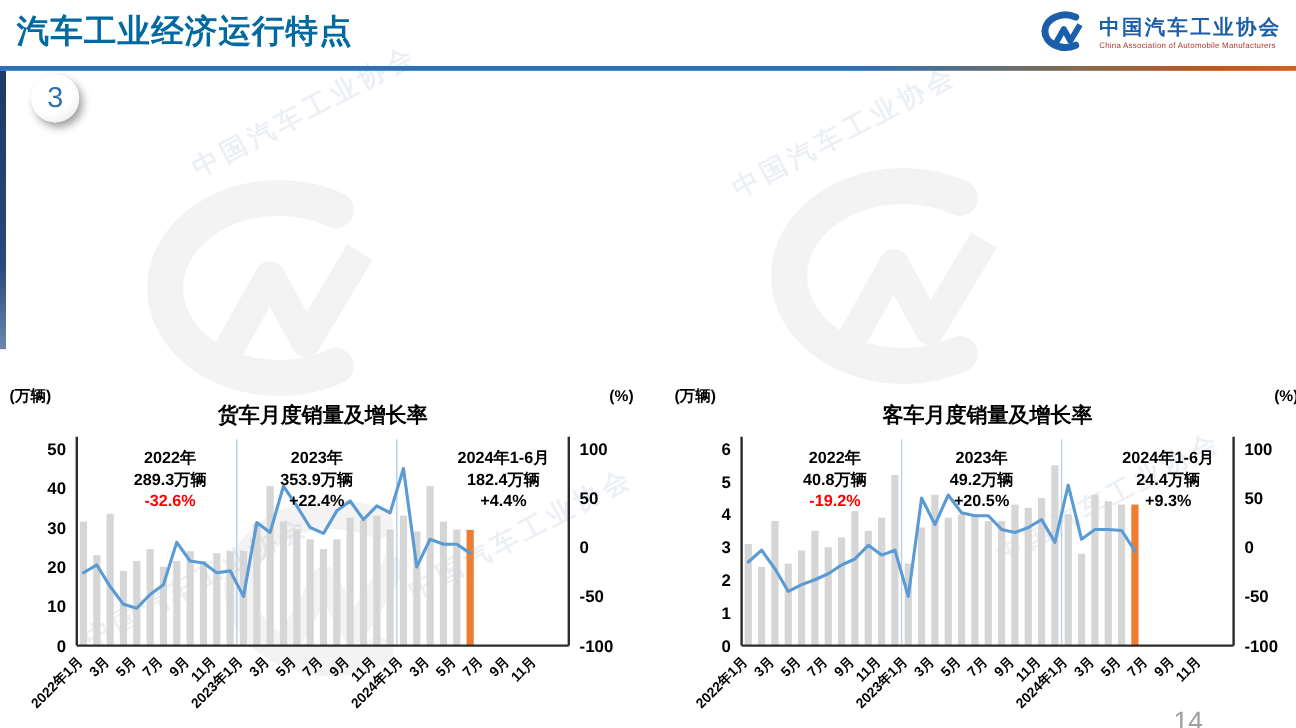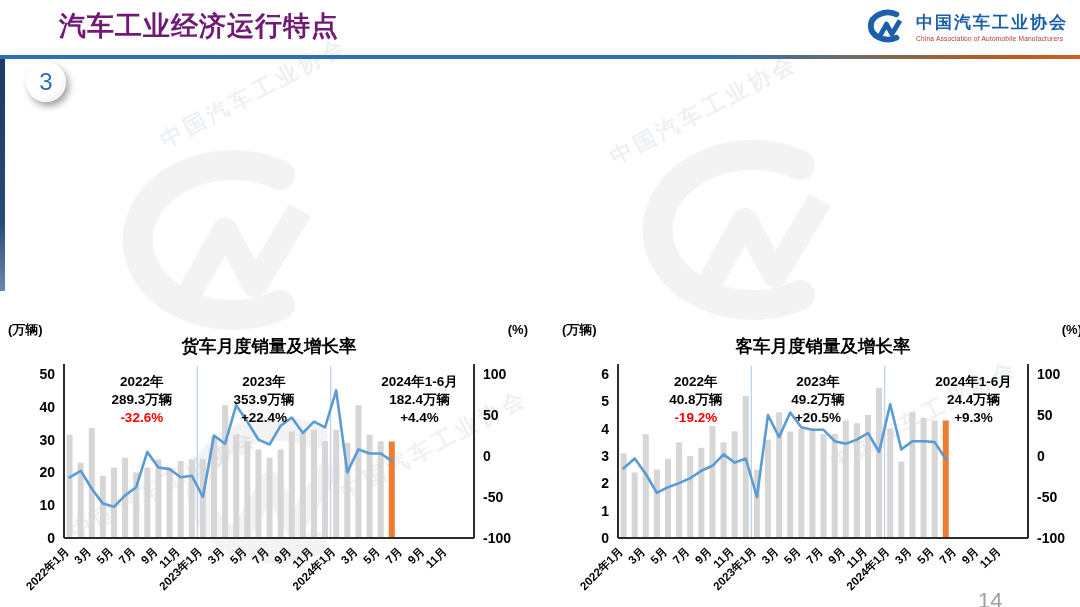--- a/index.html
+++ b/index.html
@@ -11,21 +11,21 @@
   }
   
   .wm-text {
     position:absolute; color:#5f7fa3; opacity:0.11; font-size:22px; font-weight:bold;
     transform:rotate(-28deg); white-space:nowrap; pointer-events:none; letter-spacing:4px;
   }
   .wm-logo { position:absolute; opacity:0.05; pointer-events:none; }
   
   .page-title {
     position:absolute; left:14px; top:8px; font-size:27px; font-weight:800;
-    color:#701a75; letter-spacing:1px;margin-left:45px;
+    color:#0369a1; letter-spacing:1px;
   }
   .header-rule {
     position:absolute; left:0; top:55px; width:1080px; height:4px;
     background:linear-gradient(90deg,#2c71b8 0%,#2c71b8 66%,#7d6b53 82%,#c2571b 94%,#d2601f 100%);
   }
   .logo { position:absolute; right:12px; top:6px; display:flex; align-items:center; gap:7px; }
   .logo-names { display:flex; flex-direction:column; }
   .logo-cn { font-size:17px; font-weight:bold; color:#1b5faa; letter-spacing:2px; }
   .logo-en { font-size:6.6px; color:#b03a2e; margin-top:1px; letter-spacing:0.2px; }
   

